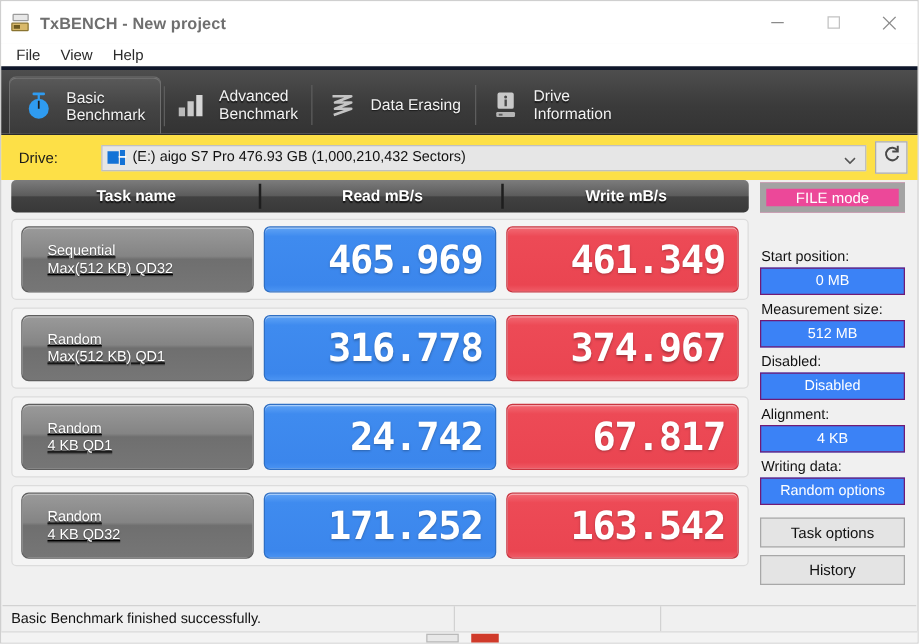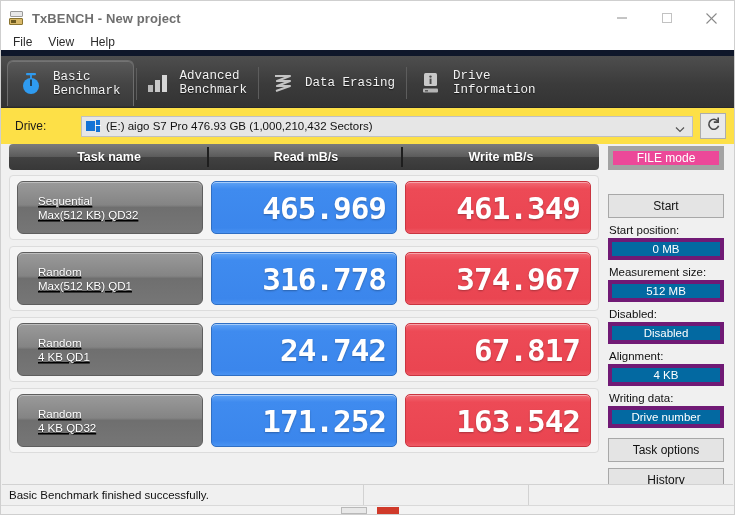--- a/index.html
+++ b/index.html
@@ -61,38 +61,37 @@
   }
   .winbtn svg { display: block; }
 
   
   .menubar {
     height: 21px;
     background: #ffffff;
     display: flex;
     align-items: center;
     padding-left: 8px;
-    border-bottom: 6px solid #0f172a;
+    border-bottom: 3px solid #0f172a;
   }
   .menu-item {
     font-size: 12px; color: #2b2b2b;
     padding: 2px 8px 3px 4px;
     margin-right: 4px;
   }
 
   
   .tabstrip {
     height: 52px;
     background: linear-gradient(180deg, #4e4e4e 0%, #3b3b3b 55%, #333333 100%);
     display: flex;
-    align-items: flex-start;
+    align-items: flex-end;
     padding: 4px 0 0 6px;
     position: relative;
     border-bottom: 1px solid #2a2a2a;
-    font-family: Liberation Mono, monospace;
   }
   .tab {
     display: flex;
     align-items: center;
     padding: 0 12px 0 10px;
     position: relative;
     margin-right: 1px;
     height: 46px;
   }
   .tab.active {
@@ -283,22 +282,22 @@
     border: 1px solid #a8a8a8;
     font-size: 12px; color: #111;
     display: flex; align-items: center; justify-content: center;
   }
   .sb-label {
     font-size: 11.5px; color: #111;
     margin: 6px 0 2px 1px;
   }
   .sb-value {
     height: 22px;
-    background: #0369a1;
-    border: 4px solid #701a75;
+    background: #3b82f6;
+    border: 1px solid #701a75;
     color: #ffffff; font-size: 11.5px;
     display: flex; align-items: center; justify-content: center;
   }
   .sp-24 { height: 24px; }
   .sp-10 { height: 10px; }
   .sp-6  { height: 6px; }
 
   
   .statusbar {
     position: absolute;
@@ -510,31 +509,30 @@
           <div class="l2">4 KB QD32</div>
         </div>
         <div class="val read">171.252</div>
         <div class="val write">163.542</div>
       </div>
     </div>
 
     <div class="sidebar">
       <div class="mode-box">FILE mode</div>
       <div class="sp-24"></div>
-      <div class="btn">Start</div>
       <div class="sb-label">Start position:</div>
       <div class="sb-value">0 MB</div>
       <div class="sb-label">Measurement size:</div>
       <div class="sb-value">512 MB</div>
       <div class="sb-label">Disabled:</div>
       <div class="sb-value">Disabled</div>
       <div class="sb-label">Alignment:</div>
       <div class="sb-value">4 KB</div>
       <div class="sb-label">Writing data:</div>
-      <div class="sb-value">Drive number</div>
+      <div class="sb-value">Random options</div>
       <div class="sp-10"></div>
       <div class="btn">Task options</div>
       <div class="sp-6"></div>
       <div class="btn">History</div>
     </div>
 
   </div>
 
   <div class="statusbar">
     <div class="status-text">Basic Benchmark finished successfully.</div>

